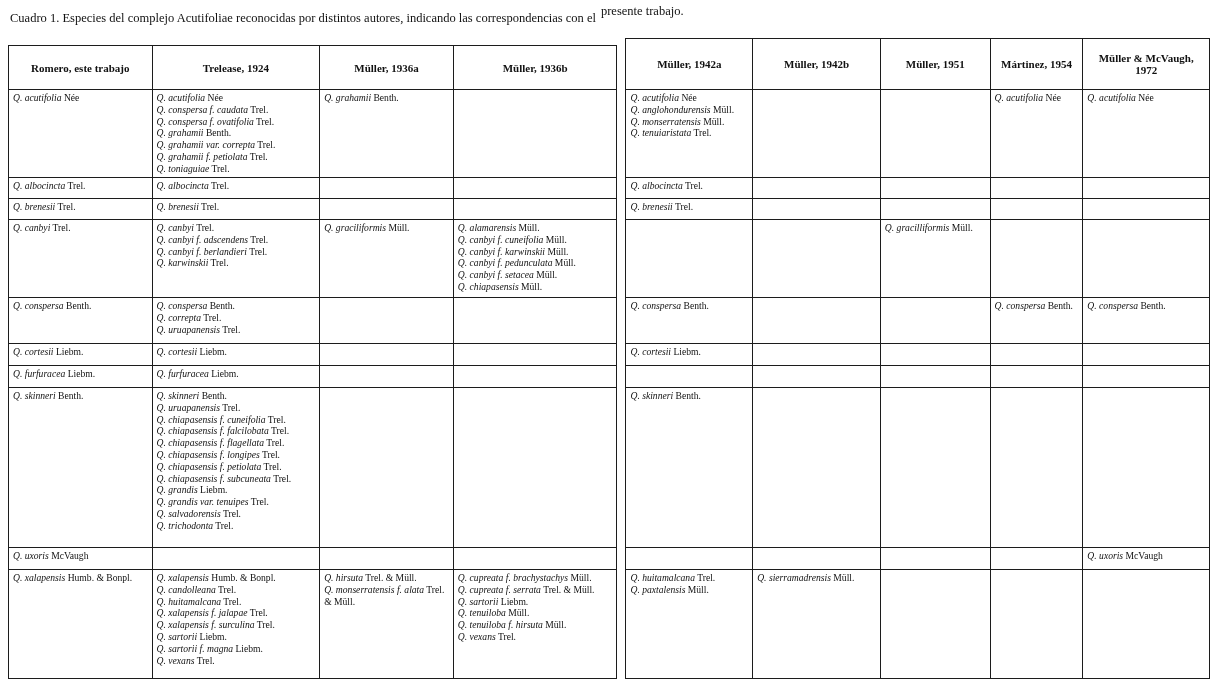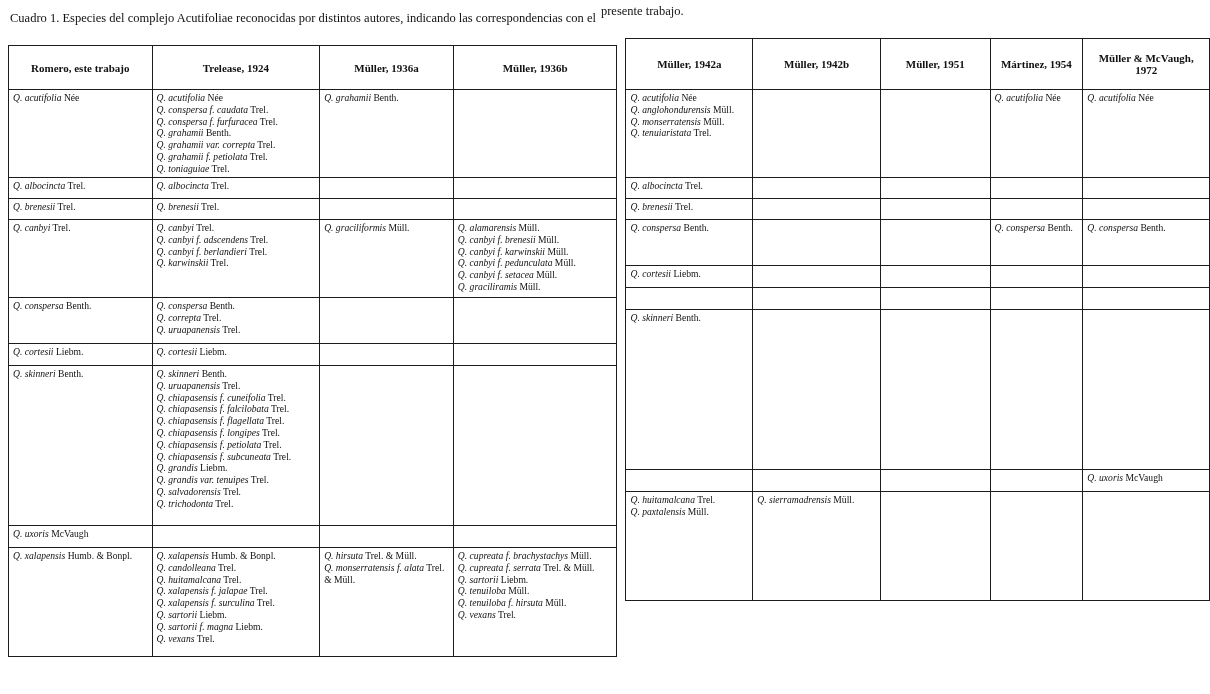--- a/index.html
+++ b/index.html
@@ -88,21 +88,21 @@
         </tr>
       </thead>
       <tbody>
         <tr style="height: 88px;">
           <td>
             <div class="line"><span class="sp">Q. acutifolia</span> <span class="auth">Née</span></div>
           </td>
           <td>
             <div class="line"><span class="sp">Q. acutifolia</span> <span class="auth">Née</span></div>
             <div class="line"><span class="sp">Q. conspersa f. caudata</span> <span class="auth">Trel.</span></div>
-            <div class="line"><span class="sp">Q. conspersa f. furfuracea</span> <span class="auth">Trel.</span></div>
+            <div class="line"><span class="sp">Q. conspersa f. ovatifolia</span> <span class="auth">Trel.</span></div>
             <div class="line"><span class="sp">Q. grahamii</span> <span class="auth">Benth.</span></div>
             <div class="line"><span class="sp">Q. grahamii var. correpta</span> <span class="auth">Trel.</span></div>
             <div class="line"><span class="sp">Q. grahamii f. petiolata</span> <span class="auth">Trel.</span></div>
             <div class="line"><span class="sp">Q. toniaguiae</span> <span class="auth">Trel.</span></div>
           </td>
           <td>
             <div class="line"><span class="sp">Q. grahamii</span> <span class="auth">Benth.</span></div>
           </td>
           <td></td>
         </tr>
@@ -134,45 +134,55 @@
             <div class="line"><span class="sp">Q. canbyi</span> <span class="auth">Trel.</span></div>
             <div class="line"><span class="sp">Q. canbyi f. adscendens</span> <span class="auth">Trel.</span></div>
             <div class="line"><span class="sp">Q. canbyi f. berlandieri</span> <span class="auth">Trel.</span></div>
             <div class="line"><span class="sp">Q. karwinskii</span> <span class="auth">Trel.</span></div>
           </td>
           <td>
             <div class="line"><span class="sp">Q. graciliformis</span> <span class="auth">Müll.</span></div>
           </td>
           <td>
             <div class="line"><span class="sp">Q. alamarensis</span> <span class="auth">Müll.</span></div>
-            <div class="line"><span class="sp">Q. canbyi f. brenesii</span> <span class="auth">Müll.</span></div>
+            <div class="line"><span class="sp">Q. canbyi f. cuneifolia</span> <span class="auth">Müll.</span></div>
             <div class="line"><span class="sp">Q. canbyi f. karwinskii</span> <span class="auth">Müll.</span></div>
             <div class="line"><span class="sp">Q. canbyi f. pedunculata</span> <span class="auth">Müll.</span></div>
             <div class="line"><span class="sp">Q. canbyi f. setacea</span> <span class="auth">Müll.</span></div>
-            <div class="line"><span class="sp">Q. graciliramis</span> <span class="auth">Müll.</span></div>
+            <div class="line"><span class="sp">Q. chiapasensis</span> <span class="auth">Müll.</span></div>
           </td>
         </tr>
         <tr style="height: 46px;">
           <td>
             <div class="line"><span class="sp">Q. conspersa</span> <span class="auth">Benth.</span></div>
           </td>
           <td>
             <div class="line"><span class="sp">Q. conspersa</span> <span class="auth">Benth.</span></div>
             <div class="line"><span class="sp">Q. correpta</span> <span class="auth">Trel.</span></div>
             <div class="line"><span class="sp">Q. uruapanensis</span> <span class="auth">Trel.</span></div>
           </td>
           <td></td>
           <td></td>
         </tr>
         <tr style="height: 22px;">
           <td>
             <div class="line"><span class="sp">Q. cortesii</span> <span class="auth">Liebm.</span></div>
           </td>
           <td>
             <div class="line"><span class="sp">Q. cortesii</span> <span class="auth">Liebm.</span></div>
+          </td>
+          <td></td>
+          <td></td>
+        </tr>
+        <tr style="height: 22px;">
+          <td>
+            <div class="line"><span class="sp">Q. furfuracea</span> <span class="auth">Liebm.</span></div>
+          </td>
+          <td>
+            <div class="line"><span class="sp">Q. furfuracea</span> <span class="auth">Liebm.</span></div>
           </td>
           <td></td>
           <td></td>
         </tr>
         <tr style="height: 160px;">
           <td>
             <div class="line"><span class="sp">Q. skinneri</span> <span class="auth">Benth.</span></div>
           </td>
           <td>
             <div class="line"><span class="sp">Q. skinneri</span> <span class="auth">Benth.</span></div>
@@ -273,20 +283,29 @@
         </tr>
         <tr style="height: 21px;">
           <td>
             <div class="line"><span class="sp">Q. brenesii</span> <span class="auth">Trel.</span></div>
           </td>
           <td></td>
           <td></td>
           <td></td>
           <td></td>
         </tr>
+        <tr style="height: 78px;">
+          <td></td>
+          <td></td>
+          <td>
+            <div class="line"><span class="sp">Q. gracilliformis</span> <span class="auth">Müll.</span></div>
+          </td>
+          <td></td>
+          <td></td>
+        </tr>
         <tr style="height: 46px;">
           <td>
             <div class="line"><span class="sp">Q. conspersa</span> <span class="auth">Benth.</span></div>
           </td>
           <td></td>
           <td></td>
           <td>
             <div class="line"><span class="sp">Q. conspersa</span> <span class="auth">Benth.</span></div>
           </td>
           <td>

